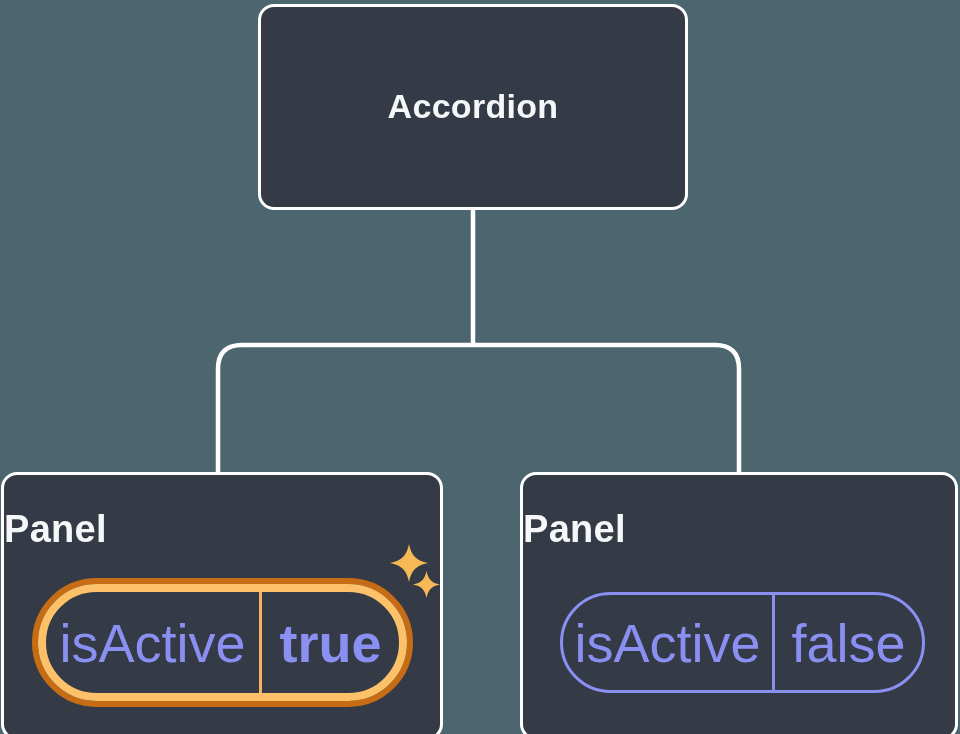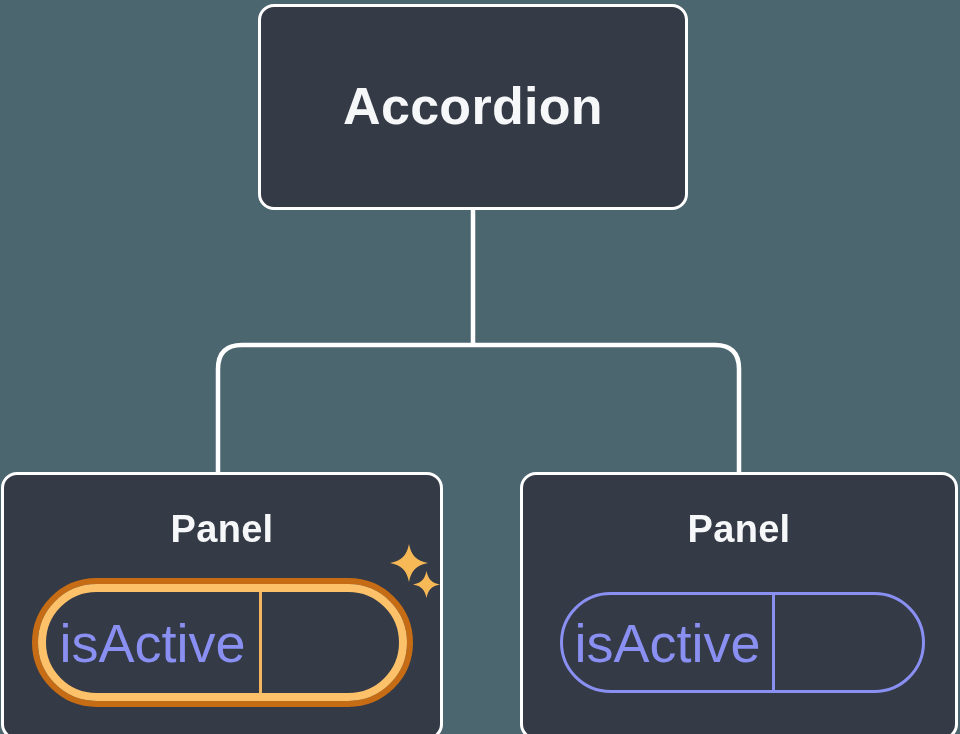--- a/index.html
+++ b/index.html
@@ -30,33 +30,33 @@
     background: var(--node-fill);
     border: 3px solid var(--node-border);
     border-radius: 16px;
     box-sizing: border-box;
     z-index: 1;
   }
   .root-node {
     left: 258px; top: 4px; width: 430px; height: 206px;
     display: flex; align-items: center; justify-content: center;
   }
-  .root-node .title { font-size: 52px; }
+  .root-node .title { font-size: 34px; }
   .panel-left  { left: 1px;   top: 472px; width: 442px; height: 268px; }
   .panel-right { left: 520px; top: 472px; width: 438px; height: 268px; }
   .title {
     color: var(--title-text);
     font-size: 38px;
     font-weight: 600;
     letter-spacing: 0.3px;
     line-height: 1.15;
   }
   .panel-title {
     position: absolute; top: 33px; left: 0; right: 0;
-    text-align: center;
+    text-align: left;
   }
   .pill {
     position: absolute;
     box-sizing: border-box;
     border-radius: 999px;
   }
   .pill-plain {
     left: 37px; top: 117px; width: 365px; height: 101px;
     border: 3px solid var(--prop-border);
     display: flex;
@@ -105,33 +105,35 @@
     <span class="title">Accordion</span>
   </div>
 
   <div class="node panel-left">
     <div class="title panel-title">Panel</div>
 
     <div class="pill pill-highlight">
       <div class="pill-highlight-inner">
         <span class="cell cell-name">isActive</span>
         <div class="divider divider-gold"></div>
+        <span class="cell cell-value cell-value-bold">true</span>
       </div>
     </div>
 
     <svg class="sparkle sparkle-large" viewBox="0 0 24 24">
       <path d="M12 0C13.4 7.3 16.7 10.6 24 12C16.7 13.4 13.4 16.7 12 24C10.6 16.7 7.3 13.4 0 12C7.3 10.6 10.6 7.3 12 0Z" fill="var(--sparkle)"></path>
     </svg>
     <svg class="sparkle sparkle-small" viewBox="0 0 24 24">
       <path d="M12 0C13.4 7.3 16.7 10.6 24 12C16.7 13.4 13.4 16.7 12 24C10.6 16.7 7.3 13.4 0 12C7.3 10.6 10.6 7.3 12 0Z" fill="var(--sparkle)"></path>
     </svg>
   </div>
 
   <div class="node panel-right">
     <div class="title panel-title">Panel</div>
 
     <div class="pill pill-plain">
       <span class="cell cell-name">isActive</span>
       <div class="divider divider-purple"></div>
+      <span class="cell cell-value">false</span>
     </div>
   </div>
 
 </div>
 
 </body></html>

